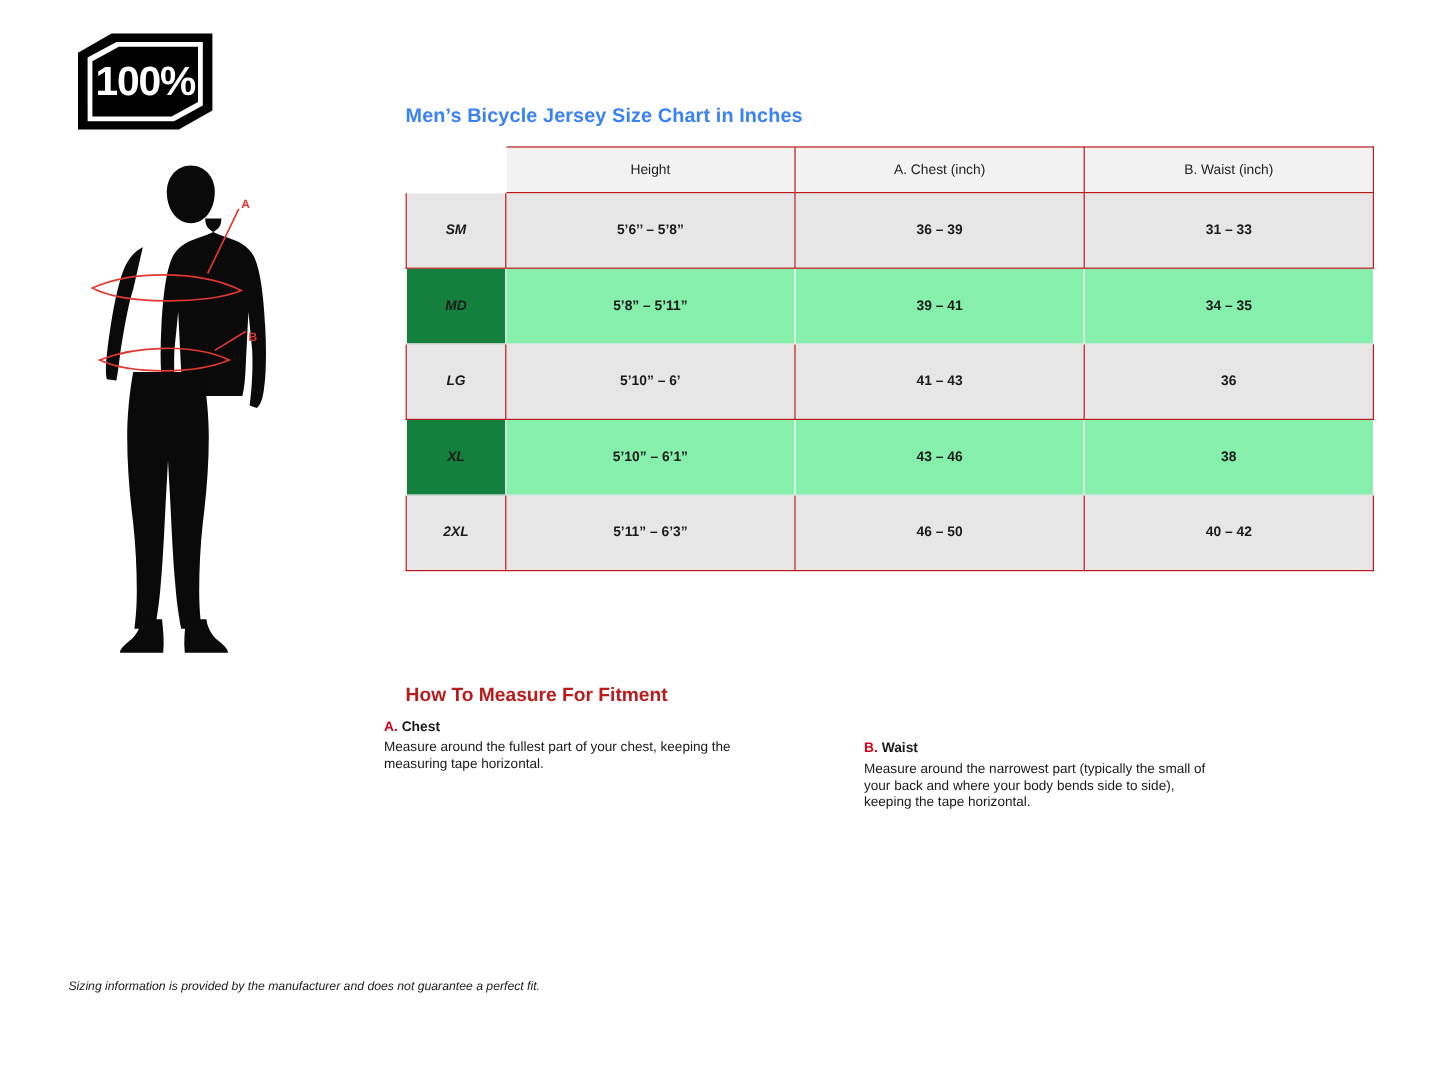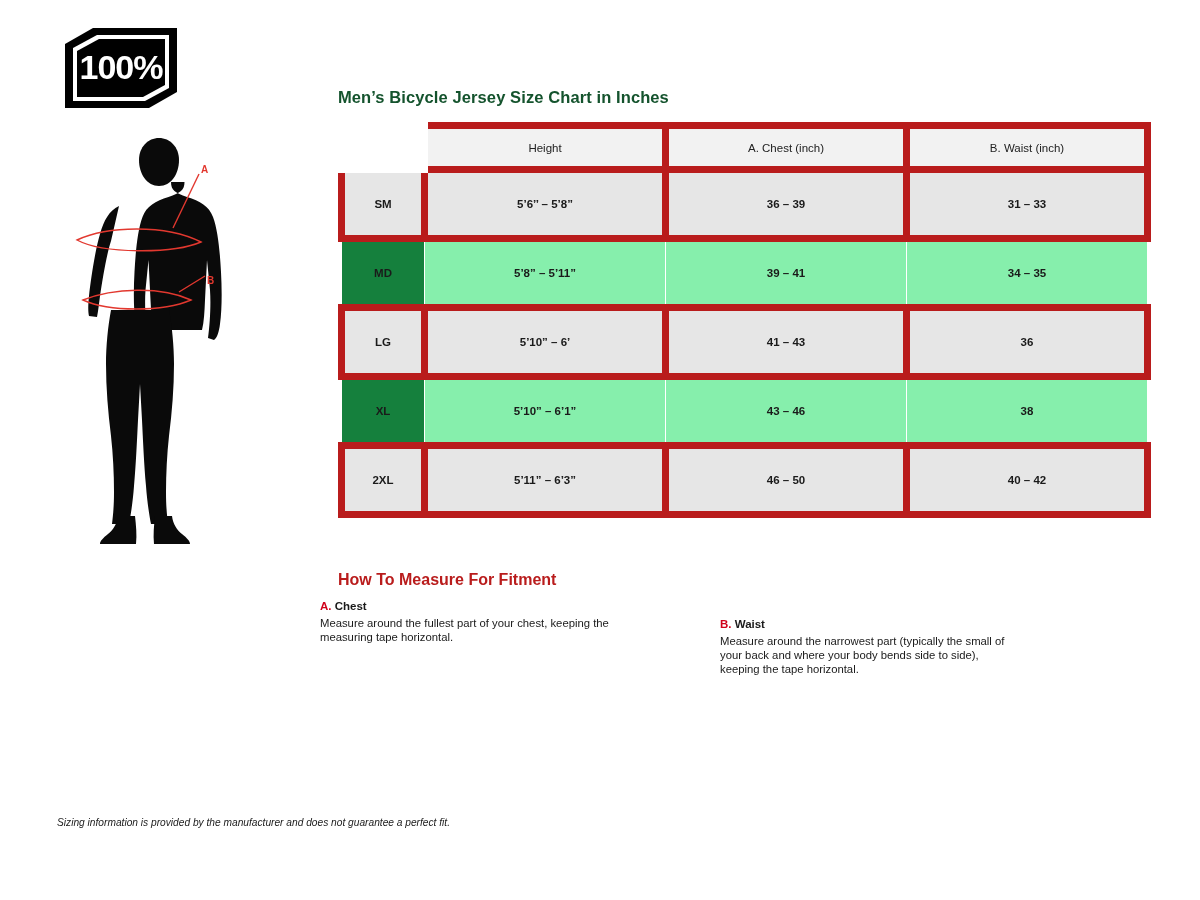--- a/index.html
+++ b/index.html
@@ -43,35 +43,35 @@
   .figure-wrap svg { display: block; }
 
   
   .chart-title {
     position: absolute;
     left: 338px;
     top: 88px;
     font-size: 16.5px;
     font-weight: bold;
     letter-spacing: 0.1px;
-    color: #14532d;
+    color: #3b82f6;
   }
 
   
   .size-table {
     position: absolute;
     left: 338px;
     top: 122px;
     width: 806px;
     border-collapse: collapse;
     table-layout: fixed;
   }
   .size-table th,
   .size-table td {
-    border: 7px solid #b91c1c;
+    border: 1px solid #b91c1c;
     text-align: center;
     font-size: 11.5px;
     font-weight: bold;
     color: #1a1a1a;
     padding: 0;
     height: 62px;
     vertical-align: middle;
   }
   .size-table col.c-size   { width: 83px; }
   .size-table col.c-height { width: 241px; }
@@ -85,21 +85,21 @@
     font-weight: normal;
     color: #222;
   }
   .size-table thead th.blank {
     background: #ffffff;
     border-color: #ffffff;
   }
   .row-shade td { background: #e6e6e6; }
   .row-plain td { background: #86efac; border-color: #e0e0e0; }
   .row-plain td.size-cell { background: #15803d; }
-  .size-table td.size-cell { font-weight: bold; }
+  .size-table td.size-cell { font-weight: bold; font-style: italic; }
   .row-shade td.size-cell { background: #e6e6e6; }
 
   
   .row-plain td {
     border-top: 1px solid #e3e3e3;
     border-bottom: 1px solid #e3e3e3;
     border-left: 1px solid #ffffff;
     border-right: 1px solid #ffffff;
   }
 

